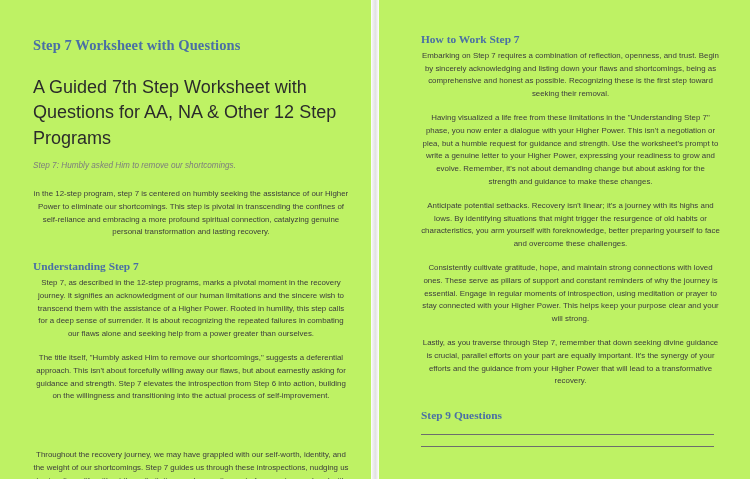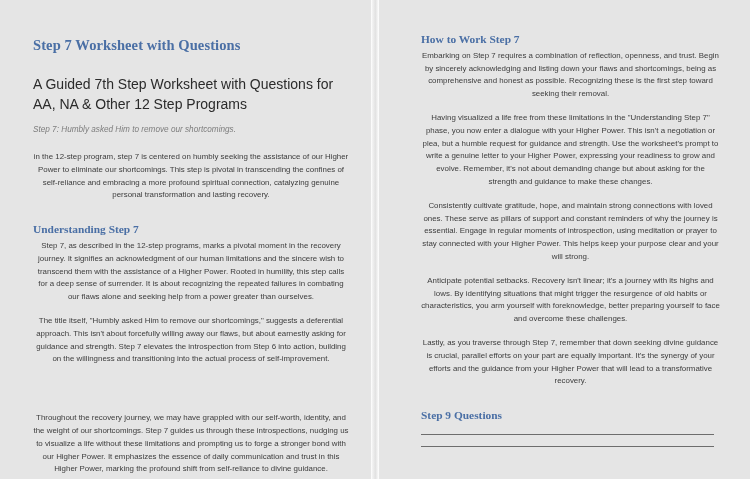--- a/index.html
+++ b/index.html
@@ -15,21 +15,21 @@
   }
   .spread {
     position: relative;
     width: 750px;
     height: 479px;
     display: flex;
     background: #ffffff;
   }
   .page {
     position: relative;
-    background: #e5e5e5;
+    background: #bef264;
     height: 479px;
     box-sizing: border-box;
   }
   .page-left {
     width: 371px;
     padding: 36px 22px 0 33px;
   }
   .gutter {
     width: 8px;
     height: 479px;
@@ -50,21 +50,21 @@
     font-family: "Liberation Serif", serif;
     font-size: 14.5px;
     font-weight: 700;
     color: #4a6fa5;
     margin: 0 0 20px 0;
     line-height: 1.3;
     letter-spacing: 0.1px;
   }
   h2.doc-subtitle {
     font-family: "Liberation Sans", sans-serif;
-    font-size: 14px;
+    font-size: 18px;
     font-weight: 400;
     color: #2b2b2b;
     margin: 0 0 9px 0;
     line-height: 1.42;
   }
   p.italic-line {
     font-family: "Liberation Sans", sans-serif;
     font-size: 8.2px;
     font-style: italic;
     color: #7d7d7d;
@@ -133,22 +133,22 @@
     <p class="body">Throughout the recovery journey, we may have grappled with our self-worth, identity, and the weight of our shortcomings. Step 7 guides us through these introspections, nudging us to visualize a life without these limitations and prompting us to forge a stronger bond with our Higher Power. It emphasizes the essence of daily communication and trust in this Higher Power, marking the profound shift from self-reliance to divine guidance.</p>
   </div>
 
   <div class="gutter"></div>
 
   <div class="page page-right">
     <h3 class="section-head">How to Work Step 7</h3>
 
     <p class="body">Embarking on Step 7 requires a combination of reflection, openness, and trust. Begin by sincerely acknowledging and listing down your flaws and shortcomings, being as comprehensive and honest as possible. Recognizing these is the first step toward seeking their removal.</p>
     <p class="body">Having visualized a life free from these limitations in the "Understanding Step 7" phase, you now enter a dialogue with your Higher Power. This isn't a negotiation or plea, but a humble request for guidance and strength. Use the worksheet's prompt to write a genuine letter to your Higher Power, expressing your readiness to grow and evolve. Remember, it's not about demanding change but about asking for the strength and guidance to make these changes.</p>
+    <p class="body">Anticipate potential setbacks. Recovery isn't linear; it's a journey with its highs and lows. By identifying situations that might trigger the resurgence of old habits or characteristics, you arm yourself with foreknowledge, better preparing yourself to face and overcome these challenges.</p>
     <p class="body">Consistently cultivate gratitude, hope, and maintain strong connections with loved ones. These serve as pillars of support and constant reminders of why the journey is essential. Engage in regular moments of introspection, using meditation or prayer to stay connected with your Higher Power. This helps keep your purpose clear and your will strong.</p>
-    <p class="body">Anticipate potential setbacks. Recovery isn't linear; it's a journey with its highs and lows. By identifying situations that might trigger the resurgence of old habits or characteristics, you arm yourself with foreknowledge, better preparing yourself to face and overcome these challenges.</p>
     <p class="body">Lastly, as you traverse through Step 7, remember that down seeking divine guidance is crucial, parallel efforts on your part are equally important. It's the synergy of your efforts and the guidance from your Higher Power that will lead to a transformative recovery.</p>
 
     <div class="block-gap"></div>
 
     <h3 class="section-head">Step 9 Questions</h3>
 
 
     <div class="answer-lines">
       <div class="answer-line"></div>
       <div class="answer-line"></div>

